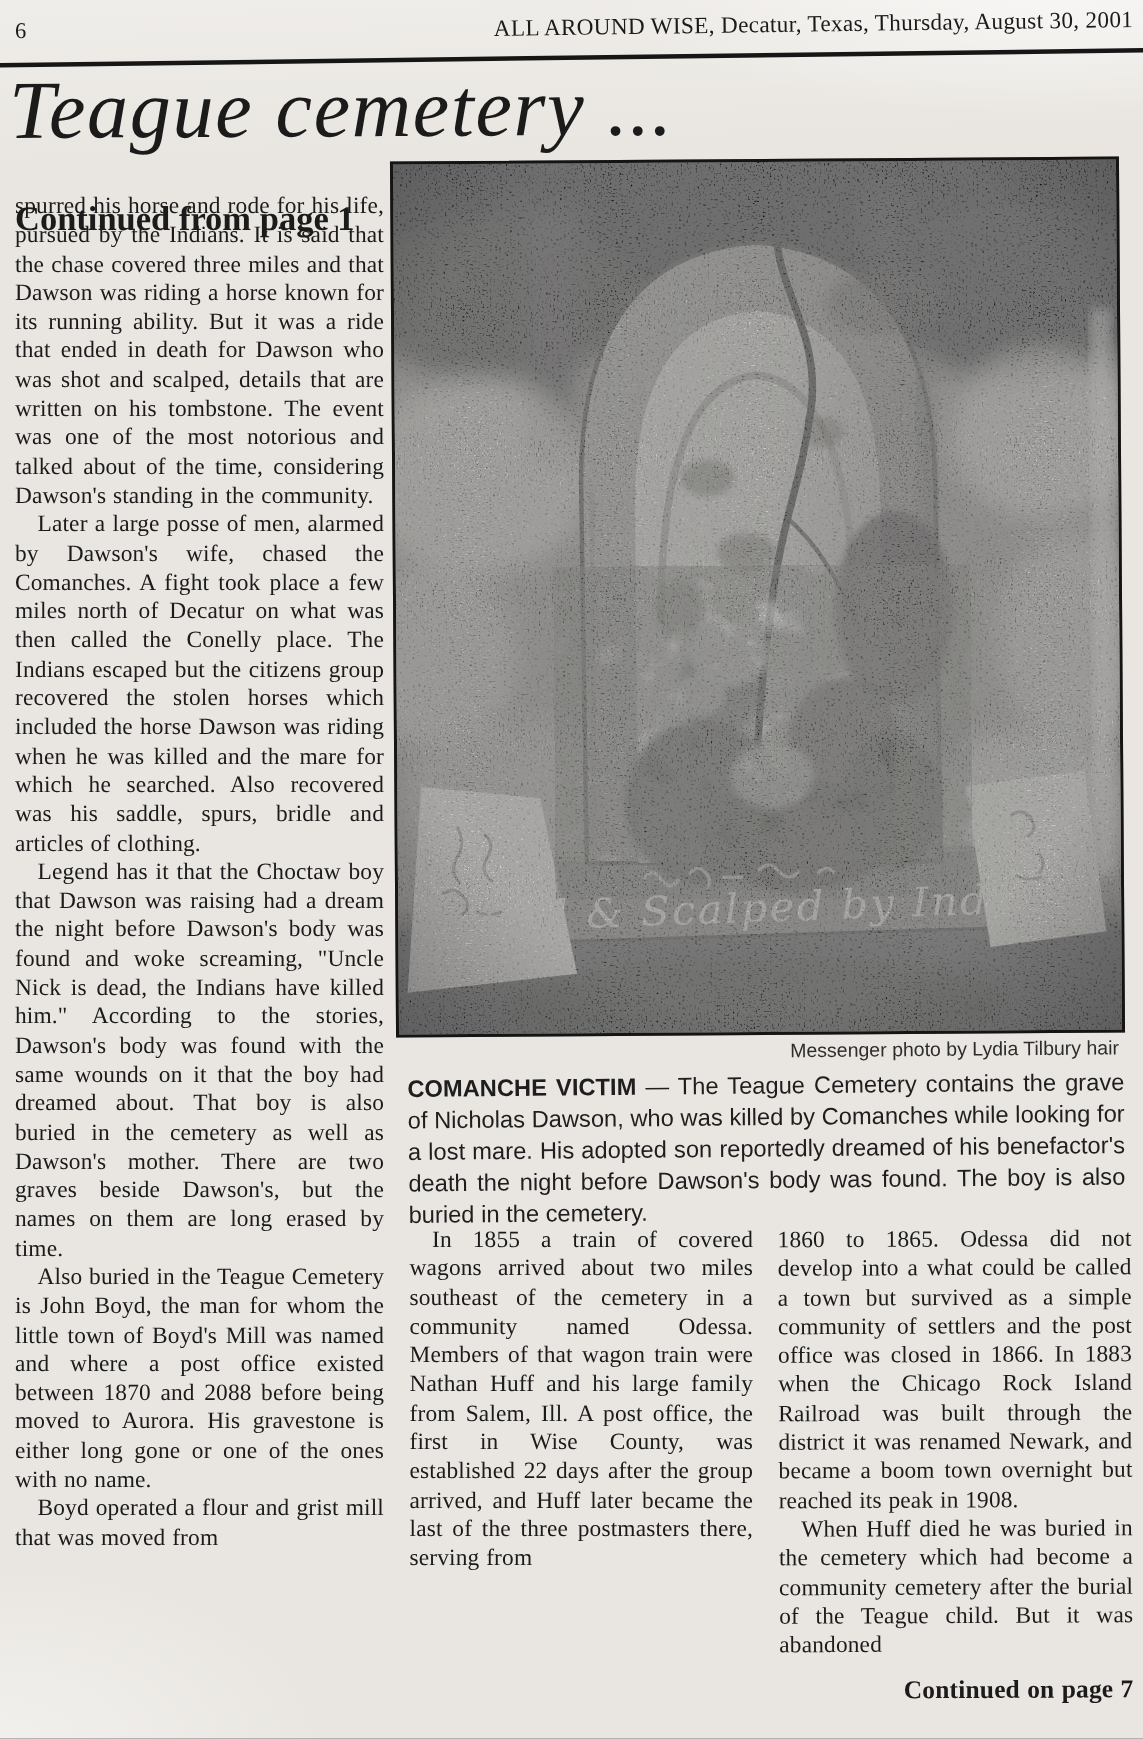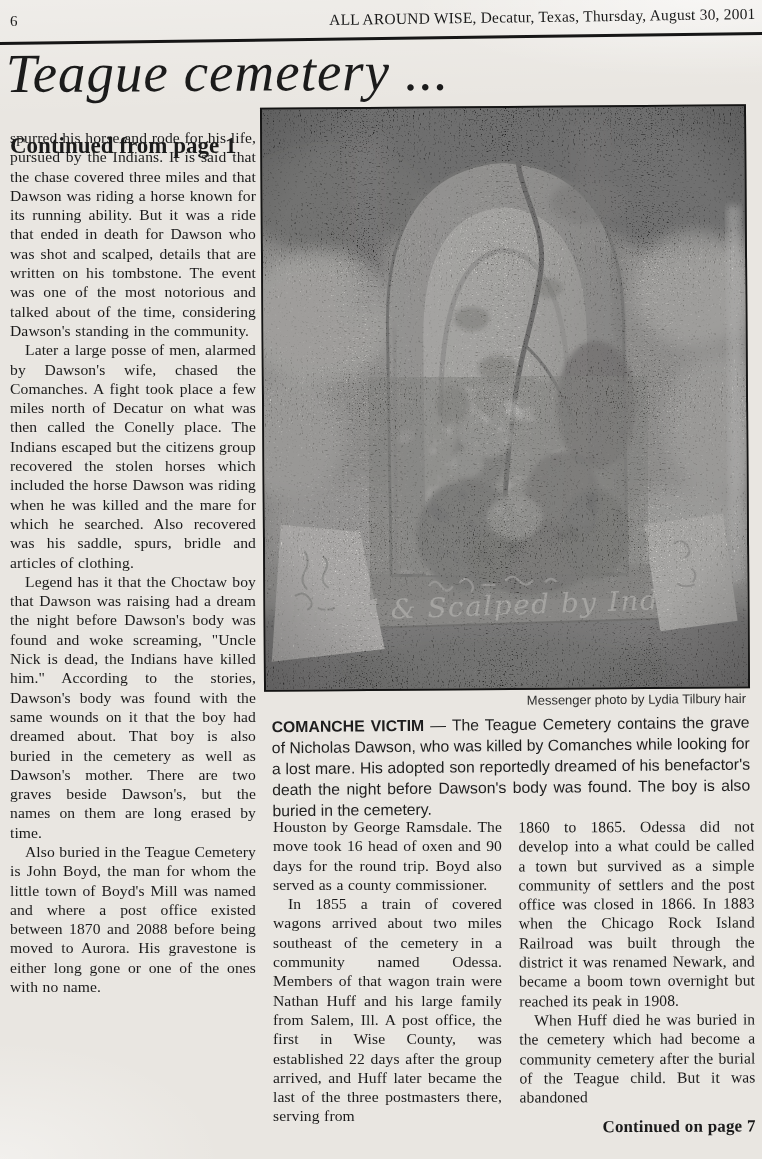--- a/index.html
+++ b/index.html
@@ -68,20 +68,21 @@
   <div class="top-rule"></div>
 
   <h1 class="headline">Teague cemetery ...</h1>
   <div class="cont-from">Continued from page 1</div>
 
   <div class="col col-left">
     <p>spurred his horse and rode for his life, pursued by the Indians. It is said that the chase covered three miles and that Dawson was riding a horse known for its running ability. But it was a ride that ended in death for Dawson who was shot and scalped, details that are written on his tombstone. The event was one of the most notorious and talked about of the time, considering Dawson's standing in the community.</p>
     <p class="ind">Later a large posse of men, alarmed by Dawson's wife, chased the Comanches. A fight took place a few miles north of Decatur on what was then called the Conelly place. The Indians escaped but the citizens group recovered the stolen horses which included the horse Dawson was riding when he was killed and the mare for which he searched. Also recovered was his saddle, spurs, bridle and articles of clothing.</p>
     <p class="ind">Legend has it that the Choctaw boy that Dawson was raising had a dream the night before Dawson's body was found and woke screaming, "Uncle Nick is dead, the Indians have killed him." According to the stories, Dawson's body was found with the same wounds on it that the boy had dreamed about. That boy is also buried in the cemetery as well as Dawson's mother. There are two graves beside Dawson's, but the names on them are long erased by time.</p>
     <p class="ind">Also buried in the Teague Cemetery is John Boyd, the man for whom the little town of Boyd's Mill was named and where a post office existed between 1870 and 2088 before being moved to Aurora. His gravestone is either long gone or one of the ones with no name.</p>
+    <p class="ind">Boyd operated a flour and grist mill that was moved from</p>
   </div>
 
   <figure class="photo-frame">
     <svg viewBox="0 0 486 584" preserveAspectRatio="none">
       <defs>
         <linearGradient id="stoneG" x1="0" y1="0" x2="1" y2="0">
           <stop offset="0" stop-color="#9a9792"></stop>
             <stop offset="0.55" stop-color="#8d8a85"></stop>
             <stop offset="1" stop-color="#6f6d69"></stop>
         </linearGradient>
@@ -198,21 +199,20 @@
       <rect x="0" y="0" width="486" height="584" filter="url(#grW)" opacity="0.4"></rect>
       <rect x="0" y="0" width="486" height="584" fill="url(#vign)"></rect>
     </svg>
   </figure>
 
   <div class="credit">Messenger photo by Lydia Tilbury hair</div>
 
   <p class="caption"><b>COMANCHE VICTIM</b> <span>— The Teague Cemetery contains the grave of Nicholas Dawson, who was killed by Comanches while looking for a lost mare. His adopted son reportedly dreamed of his benefactor's death the night before Dawson's body was found. The boy is also buried in the cemetery.</span></p>
 
   <div class="col col-mid">
-    <p>Houston by George Ramsdale. The move took 16 head of oxen and 90 days for the round trip. Boyd also served as a county commissioner.</p>
     <p class="ind">In 1855 a train of covered wagons arrived about two miles southeast of the cemetery in a community named Odessa. Members of that wagon train were Nathan Huff and his large family from Salem, Ill. A post office, the first in Wise County, was established 22 days after the group arrived, and Huff later became the last of the three postmasters there, serving from</p>
   </div>
 
   <div class="col col-right">
     <p>1860 to 1865. Odessa did not develop into a what could be called a town but survived as a simple community of settlers and the post office was closed in 1866. In 1883 when the Chicago Rock Island Railroad was built through the district it was renamed Newark, and became a boom town overnight but reached its peak in 1908.</p>
     <p class="ind">When Huff died he was buried in the cemetery which had become a community cemetery after the burial of the Teague child. But it was abandoned</p>
     <div class="cont-on">Continued on page 7</div>
   </div>
 
 </div>

